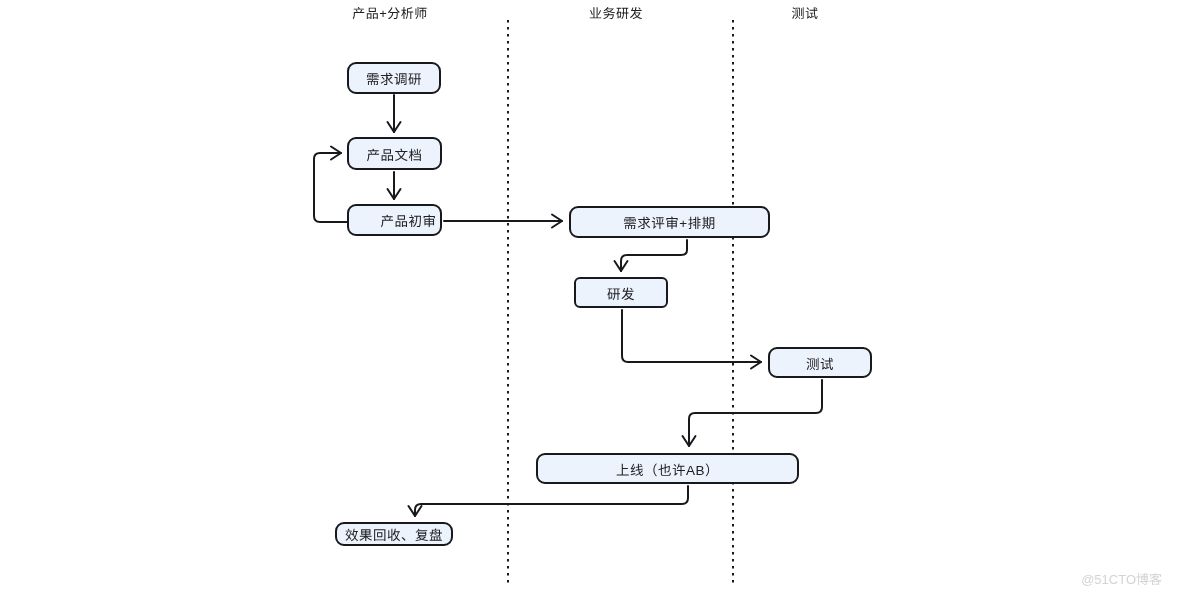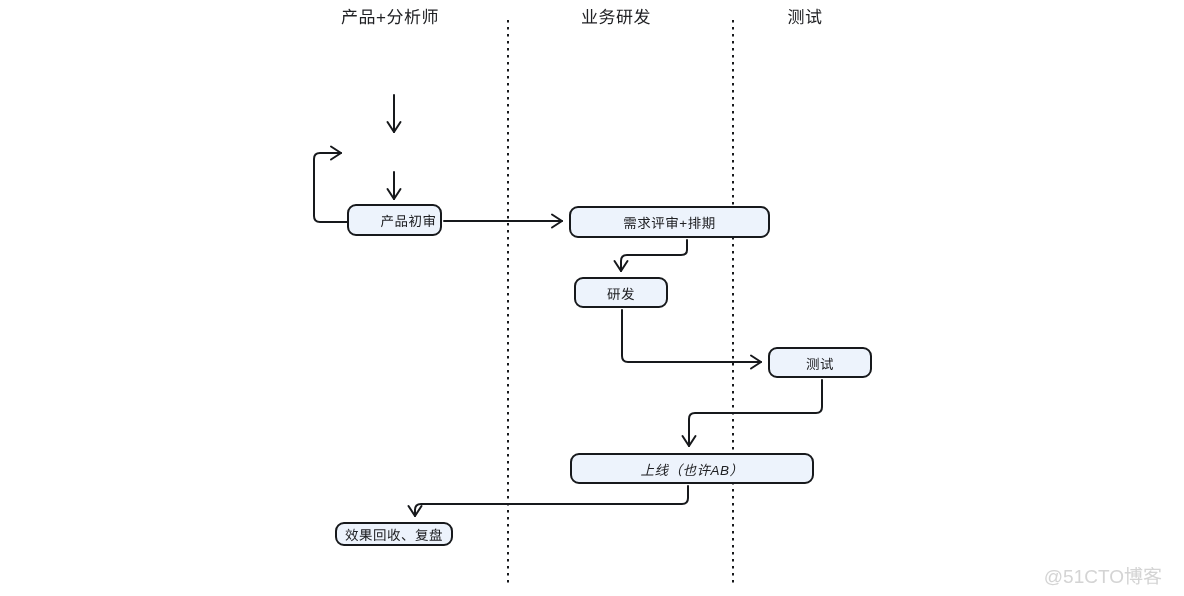--- a/index.html
+++ b/index.html
@@ -17,21 +17,21 @@
     position:relative;
     width:1184px;height:596px;
     background:var(--bg);
     overflow:hidden;
   }
   .lane-header{
     position:absolute;
     top:3px;
     width:160px;
     text-align:center;
-    font-size:17px;
+    font-size:13px;
     color:var(--text);
     letter-spacing:.5px;
   }
   .lane-header.l0{left:310px;}
   .lane-header.l1{left:536px;text-align:center;}
   .lane-header.l2{left:725px;}
   svg.edges{
     position:absolute;left:0;top:0;
     width:1184px;height:596px;
     display:block;
@@ -58,28 +58,28 @@
     border-radius:9px;
     font-size:13.5px;
     color:var(--text);
     letter-spacing:.5px;
     white-space:nowrap;
   }
   .n-research {left:347px;top:62px;width:94px;height:32px;}
   .n-doc      {left:347px;top:137px;width:95px;height:33px;}
   .n-review1  {left:347px;top:204px;width:95px;height:32px;padding-left:28px;}
   .n-review2  {left:569px;top:206px;width:201px;height:32px;}
-  .n-dev      {left:574px;top:277px;width:94px;height:31px;}
+  .n-dev      {left:574px;top:277px;width:94px;height:31px;border-radius:6px;}
   .n-test     {left:768px;top:347px;width:104px;height:31px;}
-  .n-launch   {left:570px;top:453px;width:244px;height:31px;font-style:italic;}
+  .n-launch   {left:536px;top:453px;width:263px;height:31px;}
   .n-retro    {left:335px;top:522px;width:118px;height:24px;}
   .watermark{
     position:absolute;
     right:22px;bottom:8px;
-    font-size:19px;
+    font-size:13px;
     color:var(--watermark);
   }
 </style>
 </head>
 <body>
 
 <div class="canvas">
 
   <div class="lane-header l0">产品+分析师</div>
   <div class="lane-header l1">业务研发</div>
@@ -98,20 +98,26 @@
     <path class="edge" d="M394 95 V132" marker-end="url(#arrowhead)"></path>
     <path class="edge" d="M394 172 V199" marker-end="url(#arrowhead)"></path>
     <path class="edge" d="M347 222 H320 Q314 222 314 216 V159 Q314 153 320 153 H341" marker-end="url(#arrowhead)"></path>
     <path class="edge" d="M444 221 H562" marker-end="url(#arrowhead)"></path>
     <path class="edge" d="M687 240 V250 Q687 255 681 255 H627 Q621 255 621 261 V271" marker-end="url(#arrowhead)"></path>
     <path class="edge" d="M622 310 V356 Q622 362 628 362 H761" marker-end="url(#arrowhead)"></path>
     <path class="edge" d="M822 380 V407 Q822 413 816 413 H695 Q689 413 689 419 V446" marker-end="url(#arrowhead)"></path>
     <path class="edge" d="M688 486 V498 Q688 504 682 504 H421 Q415 504 415 510 V516" marker-end="url(#arrowhead)"></path>
   </svg>
 
+  <div class="node n-research">
+    <span>需求调研</span>
+  </div>
+  <div class="node n-doc">
+    <span>产品文档</span>
+  </div>
   <div class="node n-review1">
     <span>产品初审</span>
   </div>
   <div class="node n-review2">
     <span>需求评审+排期</span>
   </div>
   <div class="node n-dev">
     <span>研发</span>
   </div>
   <div class="node n-test">

